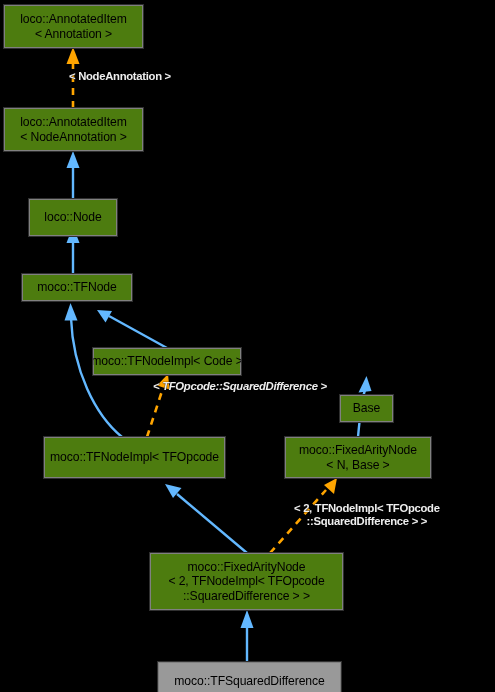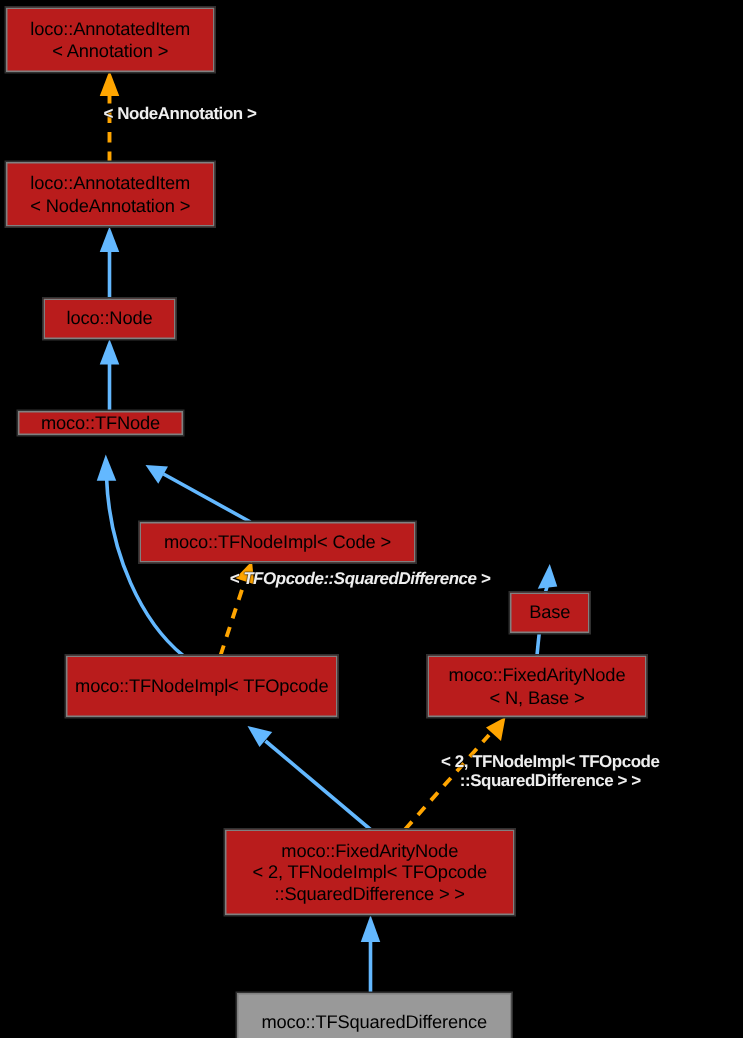--- a/index.html
+++ b/index.html
@@ -19,21 +19,21 @@
     position: absolute;
     left: 0;
     top: 0;
     width: 495px;
     height: 692px;
     display: block;
   }
   .uml-node {
     position: absolute;
     box-sizing: border-box;
-    background: #b91c1c;
+    background: #4d7c0f;
     border: 1px solid #808080;
     outline: 1px solid #303030;
     display: flex;
     flex-direction: column;
     align-items: center;
     justify-content: center;
     color: #000000;
     font-size: 12.2px;
     line-height: 14.6px;
     text-align: center;
@@ -121,29 +121,29 @@
   <div class="uml-node" style="left:4px;  top:5px;   width:139px; height:43px;">
     <span class="node-line">loco::AnnotatedItem</span>
     <span class="node-line">&lt; Annotation &gt;</span>
   </div>
 
   <div class="uml-node" style="left:4px;  top:108px; width:139px; height:43px;">
     <span class="node-line">loco::AnnotatedItem</span>
     <span class="node-line">&lt; NodeAnnotation &gt;</span>
   </div>
 
-  <div class="uml-node" style="left:29px; top:199px; width:88px;  height:27px;text-align:right;">
+  <div class="uml-node" style="left:29px; top:199px; width:88px;  height:37px;text-align:right;">
     <span class="node-line">loco::Node</span>
   </div>
 
-  <div class="uml-node" style="left:12px; top:274px; width:110px; height:16px;justify-content:center;">
+  <div class="uml-node" style="left:22px; top:274px; width:110px; height:27px;justify-content:center;">
     <span class="node-line">moco::TFNode</span>
   </div>
 
-  <div class="uml-node" style="left:93px; top:348px; width:184px; height:27px;">
+  <div class="uml-node" style="left:93px; top:348px; width:148px; height:27px;">
     <span class="node-line">moco::TFNodeImpl&lt; Code &gt;</span>
   </div>
 
   <div class="uml-node" style="left:340px; top:348px; width:53px; height:27px;margin-top:47px;">
     <span class="node-line">Base</span>
   </div>
 
   <div class="uml-node" style="left:44px; top:437px; width:181px; height:41px;">
     <span class="node-line">moco::TFNodeImpl&lt; TFOpcode</span>
   </div>

